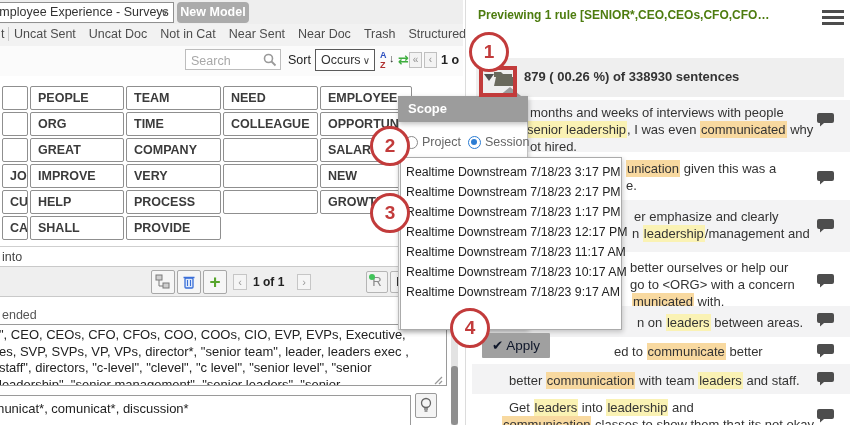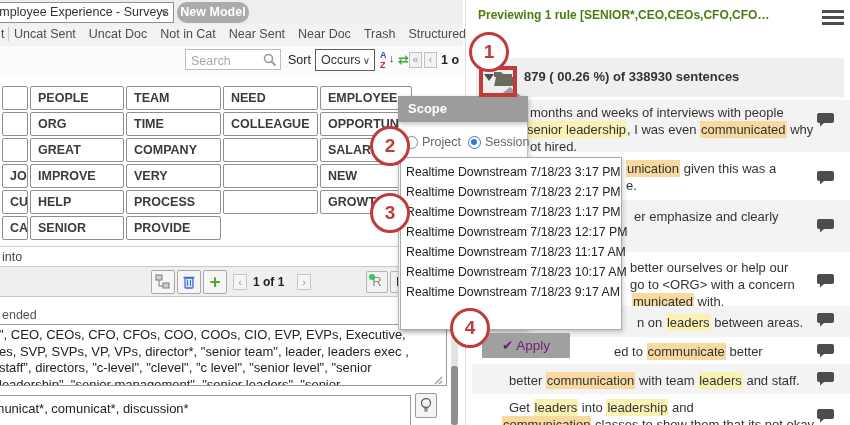--- a/index.html
+++ b/index.html
@@ -4,21 +4,21 @@
 <style>
   html,body{margin:0;padding:0;background:#fff;}
   #screen{position:relative;width:850px;height:425px;overflow:hidden;background:#fff;
           font-family:"Liberation Sans","DejaVu Sans",sans-serif;color:#333;}
 
   
   #top-bar{position:absolute;left:0;top:0;width:463px;height:24px;background:#eeeeee;}
   #model-select{position:absolute;left:-16px;top:2px;width:190px;height:21px;background:#fff;
     border:1px solid #909090;font-size:12.5px;color:#333;line-height:19px;padding-left:6px;box-sizing:border-box;}
   #model-select .chev{position:absolute;right:5px;top:0;color:#555;font-size:10px;}
-  #new-model-btn{position:absolute;left:177px;top:2px;width:72px;height:21px;background:#ababab;border-radius:10px;
+  #new-model-btn{position:absolute;left:177px;top:2px;width:72px;height:21px;background:#ababab;border-radius:4px;
     color:#fff;font-size:12.5px;font-weight:600;text-align:center;line-height:21px;}
   #tab-bar{position:absolute;left:0;top:24px;width:463px;height:22px;background:#f2f2f2;border-bottom:1px solid #dcdcdc;
     font-size:12.5px;color:#4d4d4d;}
   #tab-frag{position:absolute;left:1px;top:3px;}
   #tab-div{position:absolute;left:8px;top:3px;width:1px;height:14px;background:#c9c9c9;}
   #tabs{position:absolute;left:14px;top:3px;display:flex;gap:13px;white-space:nowrap;}
   #search-row{position:absolute;left:0;top:46px;width:463px;height:30px;background:#fbfbfb;}
   #search-box{position:absolute;left:185px;top:3px;width:96px;height:21px;background:#fff;border:1px solid #bdbdbd;box-sizing:border-box;}
   #search-box input{position:absolute;left:3px;top:1px;width:70px;height:17px;border:none;outline:none;font-size:12.5px;color:#555;
     font-family:inherit;background:transparent;}
@@ -97,22 +97,22 @@
     box-shadow:1px 2px 5px rgba(0,0,0,.25);}
   #scope-body{position:absolute;left:398px;top:122px;width:130px;height:208px;background:#fff;z-index:10;
     border:1px solid #c2c2c2;border-top:none;box-sizing:border-box;box-shadow:1px 2px 5px rgba(0,0,0,.2);}
   .radio{position:absolute;width:13px;height:13px;border:1.5px solid #8a8a8a;border-radius:50%;background:#fff;box-sizing:border-box;}
   .radio.sel{border-color:#2b7cd3;}
   .radio.sel::after{content:"";position:absolute;left:2px;top:2px;width:6px;height:6px;border-radius:50%;background:#2b7cd3;}
   .radio-lbl{position:absolute;font-size:12.5px;color:#666;}
   #session-list{position:absolute;left:400px;top:157px;width:222px;height:173px;background:#fff;z-index:12;
     border:1px solid #ababab;box-sizing:border-box;box-shadow:1px 2px 5px rgba(0,0,0,.2);padding-top:4px;}
   #session-list .sess{height:20px;line-height:20px;font-size:12.3px;color:#222;padding-left:5px;white-space:nowrap;}
-  #apply-btn{position:absolute;left:482px;top:333px;width:88px;height:25px;background:#a0a0a0;z-index:12;
-    color:#701a75;font-size:13.5px;text-align:center;line-height:25px;border-radius:1px;}
+  #apply-btn{position:absolute;left:482px;top:333px;width:68px;height:25px;background:#a0a0a0;z-index:12;
+    color:#0f172a;font-size:13.5px;text-align:center;line-height:25px;border-radius:1px;}
 
   
   .anno-circle{position:absolute;width:40px;height:40px;border-radius:50%;background:#fff;border:3px solid #c23b3b;
     box-sizing:border-box;z-index:30;text-align:center;line-height:33px;font-size:19px;font-weight:700;color:#c23b3b;}
   #anno-rect{position:absolute;left:479px;top:66px;width:38px;height:31px;border:4px solid #c23b3b;box-sizing:border-box;z-index:29;}
 </style>
 </head>
 <body>
 
 <div id="screen">
@@ -183,21 +183,21 @@
     <div class="cell">IMPROVE</div>
     <div class="cell">VERY</div>
     <div class="cell empty"></div>
     <div class="cell">NEW</div>
     <div class="cell">CUSTOMER</div>
     <div class="cell">HELP</div>
     <div class="cell">PROCESS</div>
     <div class="cell empty"></div>
     <div class="cell">GROWTH</div>
     <div class="cell">CAREER</div>
-    <div class="cell">SENIOR</div>
+    <div class="cell">SHALL</div>
     <div class="cell">PROVIDE</div>
   </div>
   <div id="grid-rule"></div>
   <span id="words-frag">into</span>
 
   <div id="left-toolbar">
     <div class="tool-btn" style="left:151px;">
       <svg width="16" height="16" viewBox="0 0 16 16" style="margin-top:3px;">
         <rect x="1" y="1" width="6" height="5" fill="#cfcfcf" stroke="#7a7a7a"></rect>
         <rect x="8" y="9" width="6" height="5" fill="#cfcfcf" stroke="#7a7a7a"></rect>
@@ -286,20 +286,23 @@
         <span class="hl-o">unication</span><span> given this was a</span>
       </div>
       <div class="sline" style="top:25px;margin-left:154px;"><span>e.</span></div>
       <svg class="comment" style="top:18px;" width="18" height="15" viewBox="0 0 18 15">
         <path d="M2 1 h13 a2 2 0 0 1 2 2 v6 a2 2 0 0 1 -2 2 h-8 l-4 3.5 v-3.5 h-1 a2 2 0 0 1 -2 -2 v-6 a2 2 0 0 1 2 -2 z" fill="#4d4d4d"></path>
       </svg>
     </div>
 
     <div class="srow g" style="top:200px;height:52px;">
       <div class="sline" style="top:8px;margin-left:162px;"><span>er emphasize and clearly</span></div>
+      <div class="sline" style="top:25px;margin-left:160px;">
+        <span>n </span><span class="hl-y">leadership</span><span>/management and</span>
+      </div>
       <svg class="comment" style="top:18px;" width="18" height="15" viewBox="0 0 18 15">
         <path d="M2 1 h13 a2 2 0 0 1 2 2 v6 a2 2 0 0 1 -2 2 h-8 l-4 3.5 v-3.5 h-1 a2 2 0 0 1 -2 -2 v-6 a2 2 0 0 1 2 -2 z" fill="#4d4d4d"></path>
       </svg>
     </div>
 
     <div class="srow" style="top:252px;height:54px;">
       <div class="sline" style="top:7px;margin-left:158px;"><span>better ourselves or help our</span></div>
       <div class="sline" style="top:24px;margin-left:158px;"><span>go to &lt;ORG&gt; with a concern</span></div>
       <div class="sline" style="top:41px;margin-left:160px;">
         <span class="hl-o">municated</span><span> with.</span>

